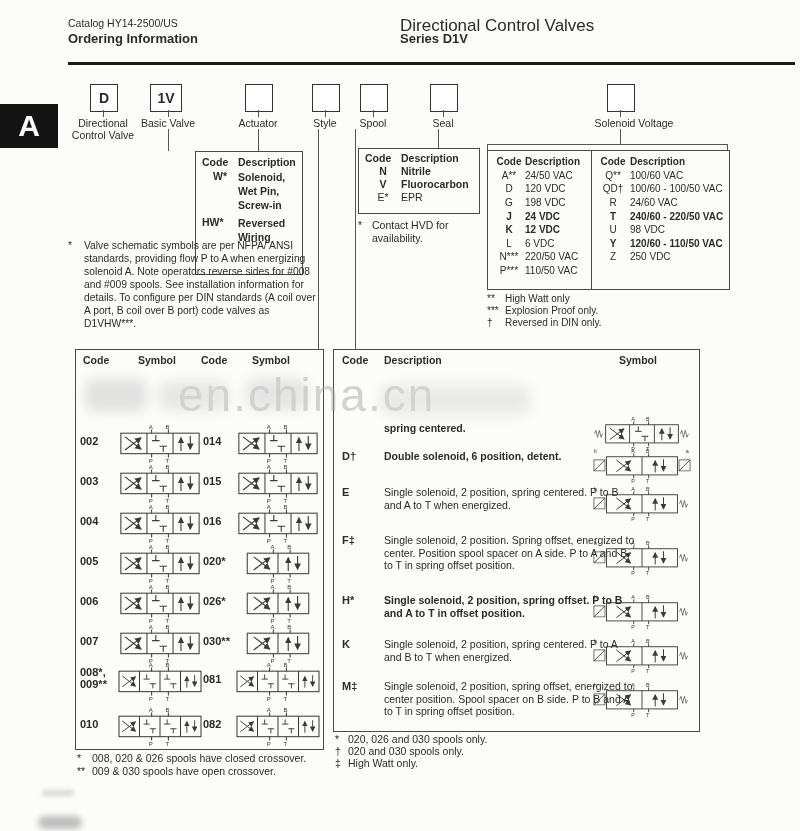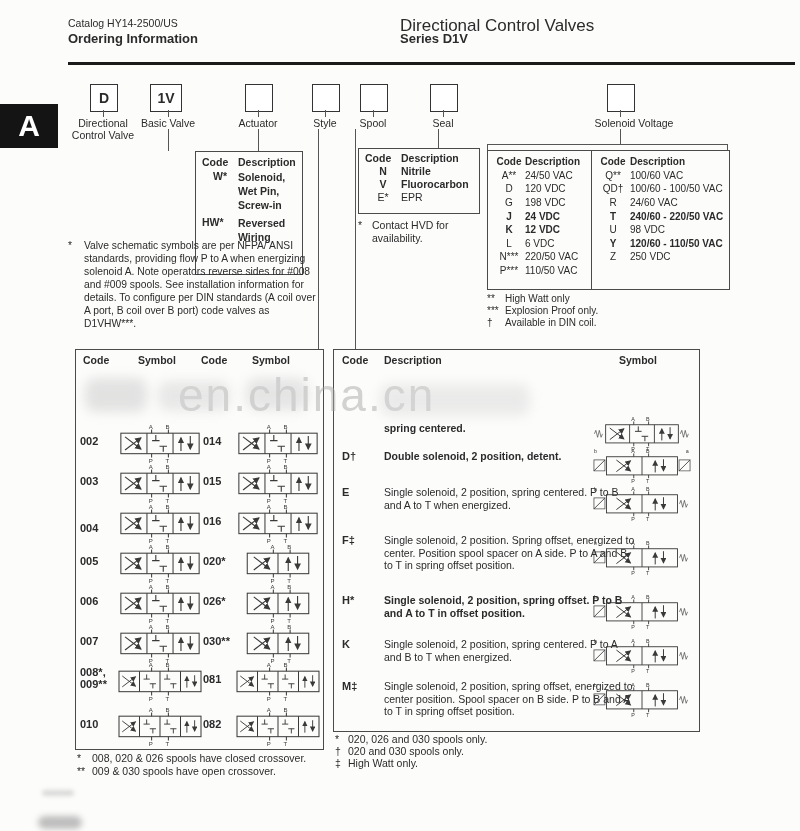--- a/index.html
+++ b/index.html
@@ -365,21 +365,21 @@
     <div class="fnrow" style="line-height:11.8px">
         <span class="fm">**</span>
         <span>High Watt only</span>
       </div>
     <div class="fnrow" style="line-height:11.8px">
         <span class="fm">***</span>
         <span>Explosion Proof only.</span>
       </div>
     <div class="fnrow" style="line-height:11.8px">
         <span class="fm">†</span>
-        <span>Available in DIN coil.</span>
+        <span>Reversed in DIN only.</span>
       </div>
   </div>
 
   <div class="abs note" style="left:68px;top:239px;width:260px">
     <span class="fm" style="width:16px">*</span>
     <span style="width:232px">Valve schematic symbols are per NFPA/ ANSI standards, providing flow P to A when energizing solenoid A. Note operators reverse sides for #008 and #009 spools. See installation information for details. To configure per DIN standards (A coil over A port, B coil over B port) code valves as D1VHW***.</span>
   </div>
 
   <div class="tbox" style="left:75px;top:349px;width:247px;height:399px">
     <span class="abs hdr" style="left:7px;top:4px;font-size:10.5px">Code</span>
@@ -398,21 +398,21 @@
 
     <div class="codecell" style="left:4px;top:125px;width:40px">003</div>
     <svg class="sym" style="left:42px;top:112px" width="84" height="41" viewBox="0 0 90 44">
         <use href="#valve-3pos"></use>
       </svg>
     <div class="codecell" style="left:127px;top:125px;width:40px">015</div>
     <svg class="sym" style="left:160px;top:112px" width="84" height="41" viewBox="0 0 90 44">
         <use href="#valve-3pos"></use>
       </svg>
 
-    <div class="codecell" style="left:4px;top:172px;width:24px">004</div>
+    <div class="codecell" style="left:4px;top:165px;width:24px">004</div>
     <svg class="sym" style="left:42px;top:152px" width="84" height="41" viewBox="0 0 90 44">
         <use href="#valve-3pos"></use>
       </svg>
     <div class="codecell" style="left:127px;top:165px;width:40px">016</div>
     <svg class="sym" style="left:160px;top:152px" width="84" height="41" viewBox="0 0 90 44">
         <use href="#valve-3pos"></use>
       </svg>
 
     <div class="codecell" style="left:4px;top:205px;width:40px">005</div>
     <svg class="sym" style="left:42px;top:192px" width="84" height="41" viewBox="0 0 90 44">
@@ -476,21 +476,21 @@
     <span class="abs hdr" style="left:50px;top:4px;font-size:10.5px">Description</span>
     <span class="abs hdr" style="left:285px;top:4px;font-size:10.5px">Symbol</span>
 
     <div class="codecell" style="left:8px;top:72px;width:34px"></div>
     <div class="desccell b" style="left:50px;top:72px;width:252px">spring centered.</div>
     <svg class="sym" style="left:258px;top:64px" width="100" height="38" viewBox="0 0 120 46">
         <use href="#style-spring-centered"></use>
       </svg>
 
     <div class="codecell" style="left:8px;top:100px;width:34px">D†</div>
-    <div class="desccell b" style="left:50px;top:100px;width:252px">Double solenoid, 2 position, detent.</div>
+    <div class="desccell b" style="left:50px;top:100px;width:252px">Double solenoid, 6 position, detent.</div>
     <svg class="sym" style="left:258px;top:96px" width="100" height="38" viewBox="0 0 120 46">
         <use href="#style-detent"></use>
       </svg>
 
     <div class="codecell" style="left:8px;top:136px;width:34px">E</div>
     <div class="desccell" style="left:50px;top:136px;width:252px">Single solenoid, 2 position, spring centered. P to B and A to T when energized.</div>
     <svg class="sym" style="left:258px;top:134px" width="100" height="38" viewBox="0 0 120 46">
         <use href="#style-single-spring"></use>
       </svg>
 

